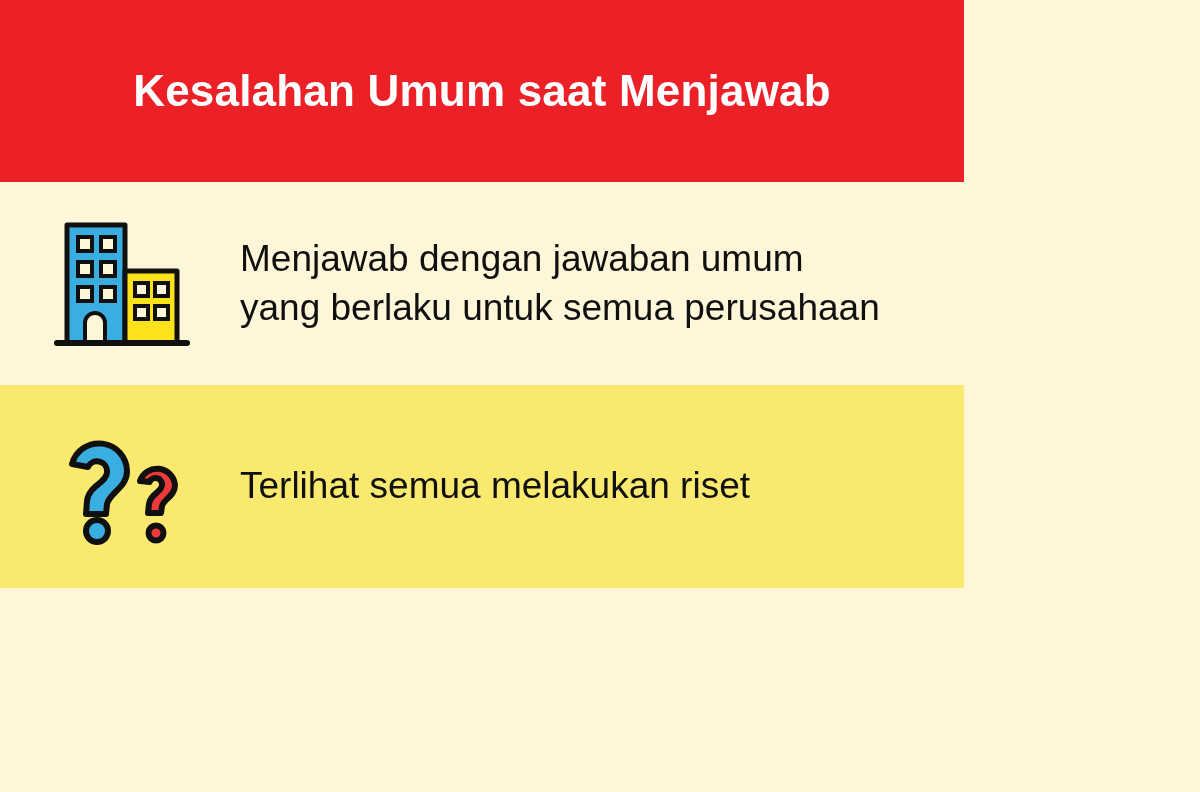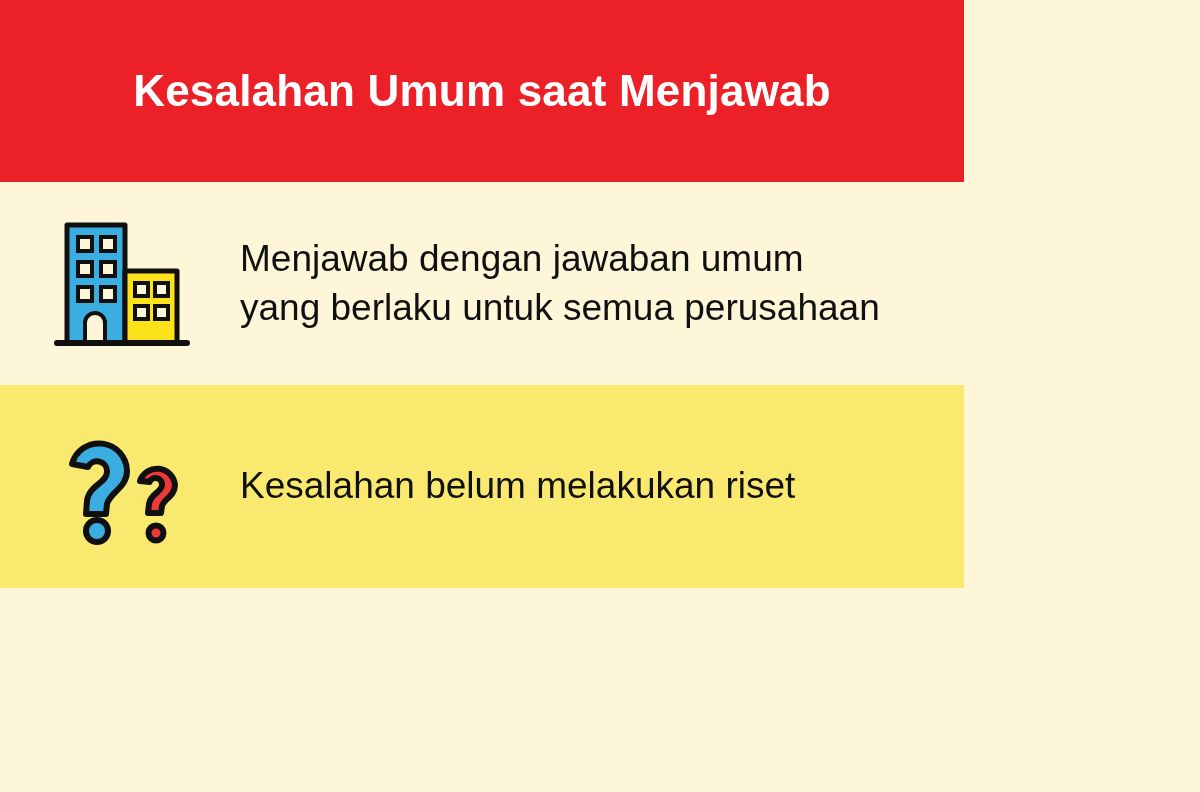--- a/index.html
+++ b/index.html
@@ -122,21 +122,21 @@
         <svg class="icon-svg" width="150" height="150" viewBox="0 0 150 150">
 
           <path d="M27 52 a28 28 0 0 1 55 7 c0 17 -17 21 -20 33 l-1 10 h-20 l1 -13 c2 -16 20 -18 20 -29 a10 10 0 0 0 -19 -5 z" fill="#3AAEE0" stroke="#101010" stroke-width="6" stroke-linejoin="round"></path>
           <circle cx="52" cy="119" r="11" fill="#3AAEE0" stroke="#101010" stroke-width="6"></circle>
 
           <path d="M95 69 a18 18 0 0 1 35 4 c0 11 -11 14 -13 21 l-1 7 h-13 l1 -9 c1 -10 13 -12 13 -19 a6.5 6.5 0 0 0 -12.5 -3 z" fill="#EC3A3A" stroke="#101010" stroke-width="6" stroke-linejoin="round"></path>
           <circle cx="111" cy="121" r="7.5" fill="#EC3A3A" stroke="#101010" stroke-width="6"></circle>
         </svg>
       </div>
       <div class="text-cell">
-        <div class="row-text">Kesalahan belum melakukan riset</div>
+        <div class="row-text">Terlihat semua melakukan riset</div>
       </div>
     </div>
 
 
   </div>
 
   <div class="footer-spacer"></div>
 </div>
 
 </body></html>

